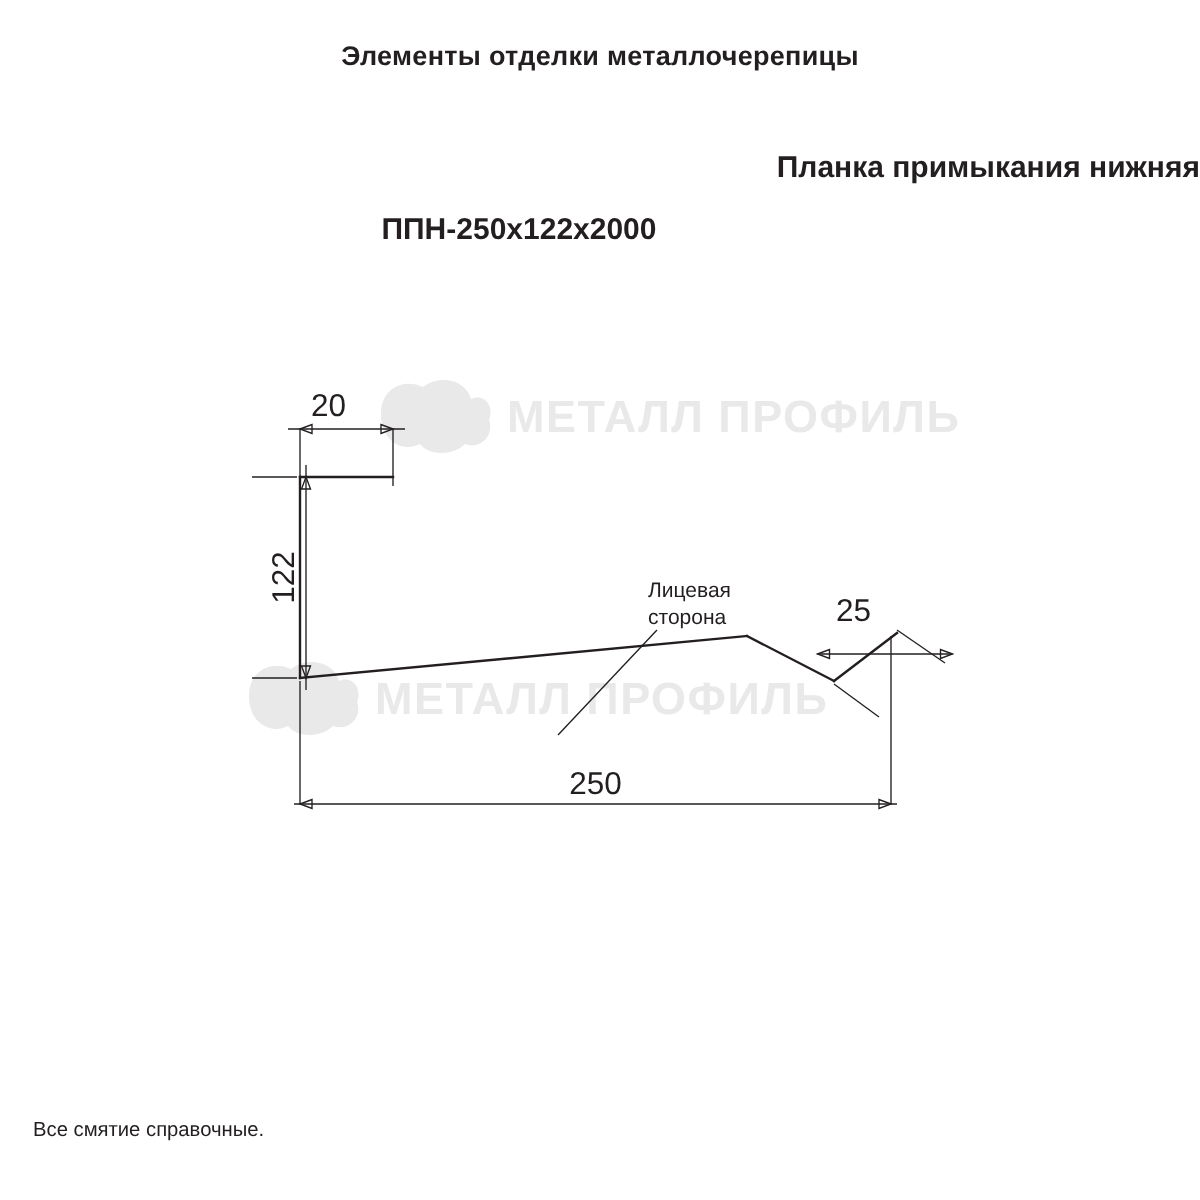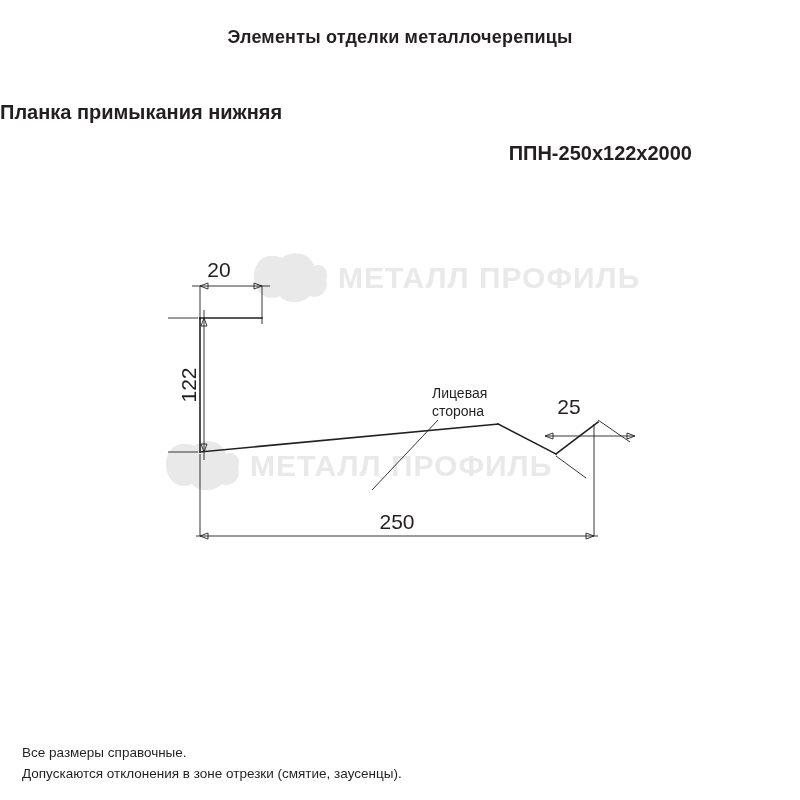--- a/index.html
+++ b/index.html
@@ -27,29 +27,29 @@
     width: 800px;
     text-align: center;
     font-size: 18px;
     font-weight: bold;
     letter-spacing: 0.2px;
   }
   .title-sub {
     position: absolute;
     left: 0; top: 101px;
     width: 800px;
-    text-align: left;
+    text-align: right;
     font-size: 20px;
     font-weight: bold;
   }
   .title-code {
     position: absolute;
     left: 0; top: 142px;
     width: 692px;
-    text-align: right;
+    text-align: center;
     font-size: 20px;
     font-weight: bold;
   }
   .drawing {
     position: absolute;
     left: 0; top: 200px;
     width: 800px;
     height: 460px;
   }
   .footnotes {
@@ -175,17 +175,16 @@
       <g>
         <path class="thin" d="M372,290 L438,220"></path>
         <text class="labeltext" x="432" y="198">Лицевая</text>
         <text class="labeltext" x="432" y="216">сторона</text>
       </g>
 
     </svg>
   </div>
 
   <div class="footnotes">
-    <div>Все размеры справочные.</div>
-    <div>Допускаются отклонения в зоне отрезки (смятие, заусенцы).</div>
+    <div>Все смятие справочные.</div>
   </div>
 
 </div>
 
 </body></html>

